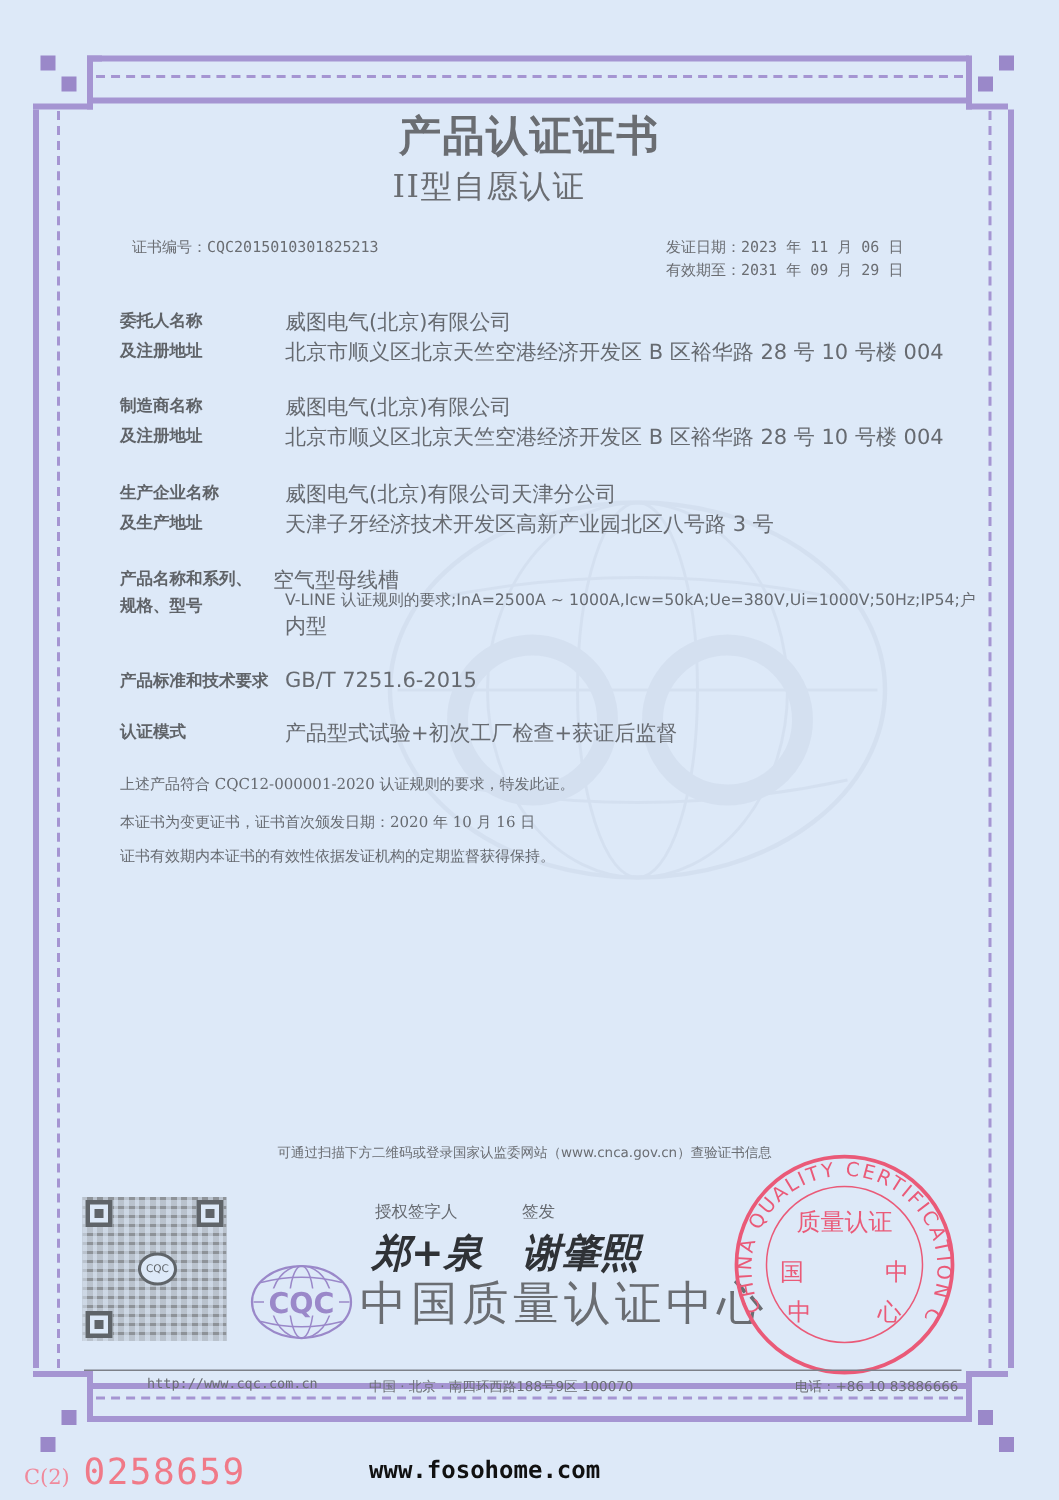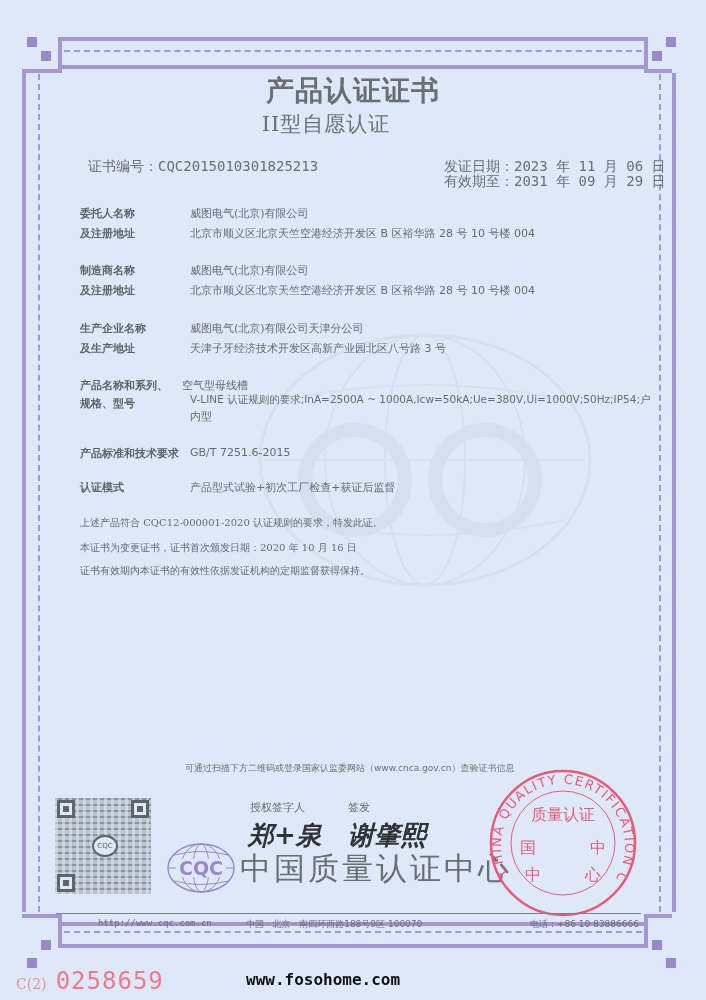--- a/index.html
+++ b/index.html
@@ -14,23 +14,23 @@
   .frame-outer { position:absolute; border:4px solid #a595d2; }
   .frame-dash-h { position:absolute; height:0; border-top:2px dashed #a595d2; }
   .frame-dash-v { position:absolute; width:0; border-left:2px dashed #a595d2; }
   .sq { position:absolute; width:10px; height:10px; background:#9a88c9; }
   .notch { position:absolute; background:#dde9f8; }
   .notch-line { position:absolute; background:#a595d2; }
 
   .title { left:0; width:706px; text-align:center; top:72px; font-size:28px; font-weight:bold; color:#6a6d72; letter-spacing:1px; }
   .subtitle { left:0; width:652px; text-align:center; top:110px; font-size:21px; color:#6a6d72; letter-spacing:1px; font-family:"DejaVu Serif", serif; }
 
-  .meta { font-size:14px; color:#6a6d72; font-family:"DejaVu Sans Mono", monospace; }
+  .meta { font-size:10px; color:#6a6d72; font-family:"DejaVu Sans Mono", monospace; }
   .lbl { font-size:11px; font-weight:bold; color:#5f6368; }
-  .val { font-size:11px; color:#666a70; }
+  .val { font-size:14px; color:#666a70; }
   .note { font-size:10px; color:#666a70; font-family:"DejaVu Serif", serif; }
 
   .watermark { position:absolute; left:255px; top:330px; width:340px; height:260px; opacity:0.22; }
 
   .qr { position:absolute; left:55px; top:798px; width:96px; height:96px; background:#8e9399; }
   .qr-inner { position:absolute; inset:0; background:
      repeating-linear-gradient(90deg, rgba(221,233,248,.55) 0 3px, transparent 3px 7px),
      repeating-linear-gradient(0deg, rgba(221,233,248,.55) 0 4px, transparent 4px 6px); }
   .qr-finder { position:absolute; width:18px; height:18px; border:3px solid #5f6469; background:#dde9f8; box-sizing:border-box; }
   .qr-finder::after { content:""; position:absolute; left:3px; top:3px; width:6px; height:6px; background:#5f6469; }

